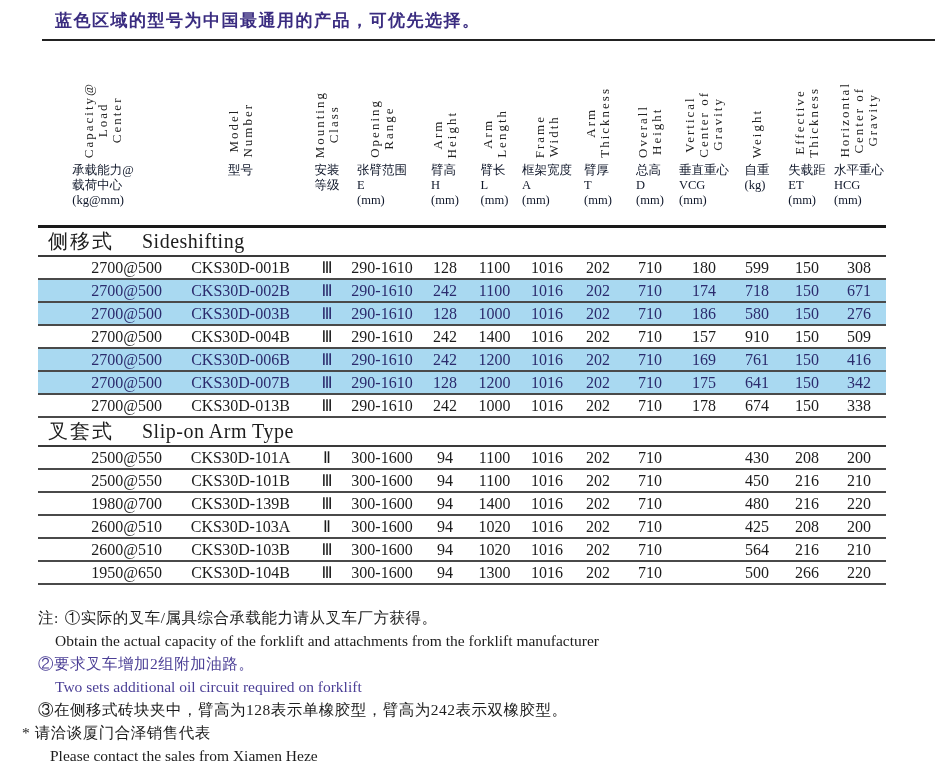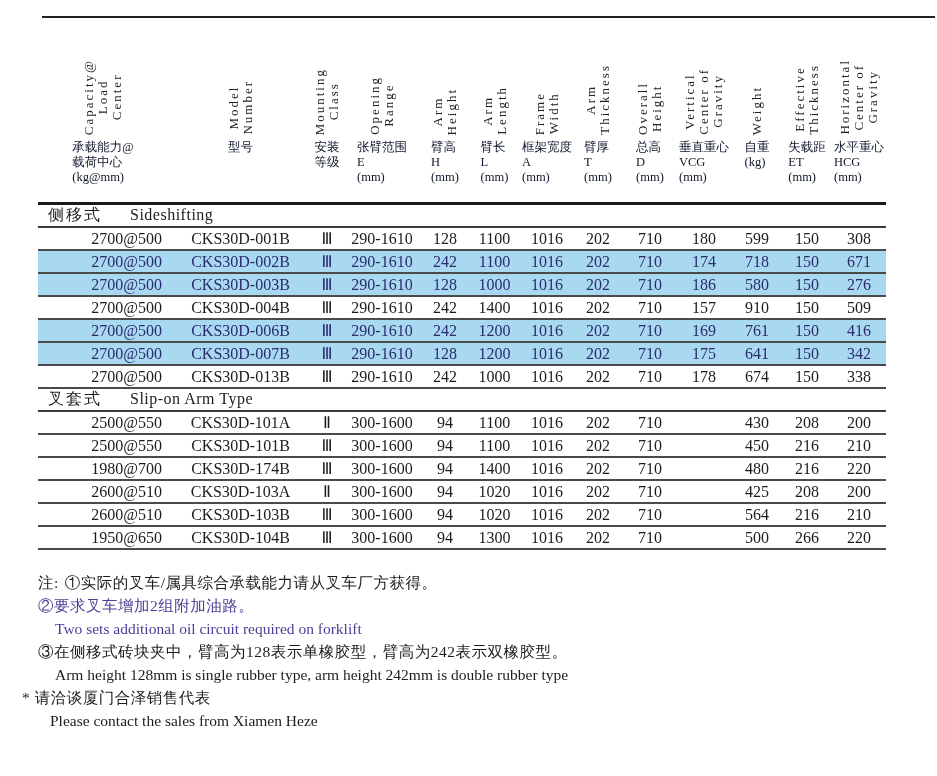--- a/index.html
+++ b/index.html
@@ -44,21 +44,21 @@
     writing-mode:vertical-rl; transform:rotate(180deg);
     font-size:13px; line-height:14px; letter-spacing:2px;
     white-space:nowrap; color:#222;
   }
   .zh-label {
     height:62px; margin-top:5px; text-align:left;
     font-size:12.5px; line-height:15px; color:#0f172a;
   }
   
   tr.section-row { border-bottom:2px solid #3a3a3a; }
-  tr.section-row td { height:23px; font-size:16px; padding-left:10px; }
+  tr.section-row td { height:23px; font-size:20px; padding-left:10px; }
   .sec-zh { letter-spacing:2px; }
   .sec-en { margin-left:28px; letter-spacing:0.5px; }
   tr.data-row { border-bottom:2px solid #4a4a4a; }
   tr.data-row td {
     height:23px; font-size:16px; text-align:center;
     white-space:nowrap; color:#1c1c1c;
   }
   tr.data-row td:first-child { text-align:right; padding-right:6px; }
   tr.data-row.highlight { background:#a9d9f1; }
   tr.data-row.highlight td { color:#2b2b6d; }
@@ -69,20 +69,21 @@
   .note-zh.star { margin-left:22px; }
   .note-en { margin-left:55px; }
   .note-en.star { margin-left:50px; }
   .purple { color:#4b3f96; }
   .note-prefix { margin-right:6px; }
 </style>
 </head>
 <body>
 
 <div class="title-wrap">
+  <div class="page-title">蓝色区域的型号为中国最通用的产品，可优先选择。</div>
   <div class="title-rule"></div>
 </div>
 
 <table class="spec">
   <colgroup>
     <col>
       <col>
       <col>
       <col>
       <col>
@@ -314,21 +315,21 @@
         <td>1016</td>
         <td>202</td>
         <td>710</td>
         <td></td>
         <td>450</td>
         <td>216</td>
         <td>210</td>
       </tr>
       <tr class="data-row">
         <td>1980@700</td>
-        <td>CKS30D-174B</td>
+        <td>CKS30D-139B</td>
         <td>Ⅲ</td>
         <td>300-1600</td>
         <td>94</td>
         <td>1400</td>
         <td>1016</td>
         <td>202</td>
         <td>710</td>
         <td></td>
         <td>480</td>
         <td>216</td>
@@ -377,19 +378,19 @@
         <td></td>
         <td>500</td>
         <td>266</td>
         <td>220</td>
       </tr>
     </tbody>
 </table>
 
 <div class="notes">
     <div class="note-zh first"><span class="note-prefix">注:</span>①实际的叉车/属具综合承载能力请从叉车厂方获得。</div>
+    <div class="note-en">Obtain the actual capacity of the forklift and attachments from the forklift manufacturer</div>
     <div class="note-zh purple">②要求叉车增加2组附加油路。</div>
     <div class="note-en purple">Two sets additional oil circuit required on forklift</div>
     <div class="note-zh">③在侧移式砖块夹中，臂高为128表示单橡胶型，臂高为242表示双橡胶型。</div>
-    <div class="note-en">Arm height 128mm is single rubber type, arm height 242mm is double rubber type</div>
     <div class="note-zh star">* 请洽谈厦门合泽销售代表</div>
     <div class="note-en star">Please contact the sales from Xiamen Heze</div>
   </div>
 
 </body></html>

